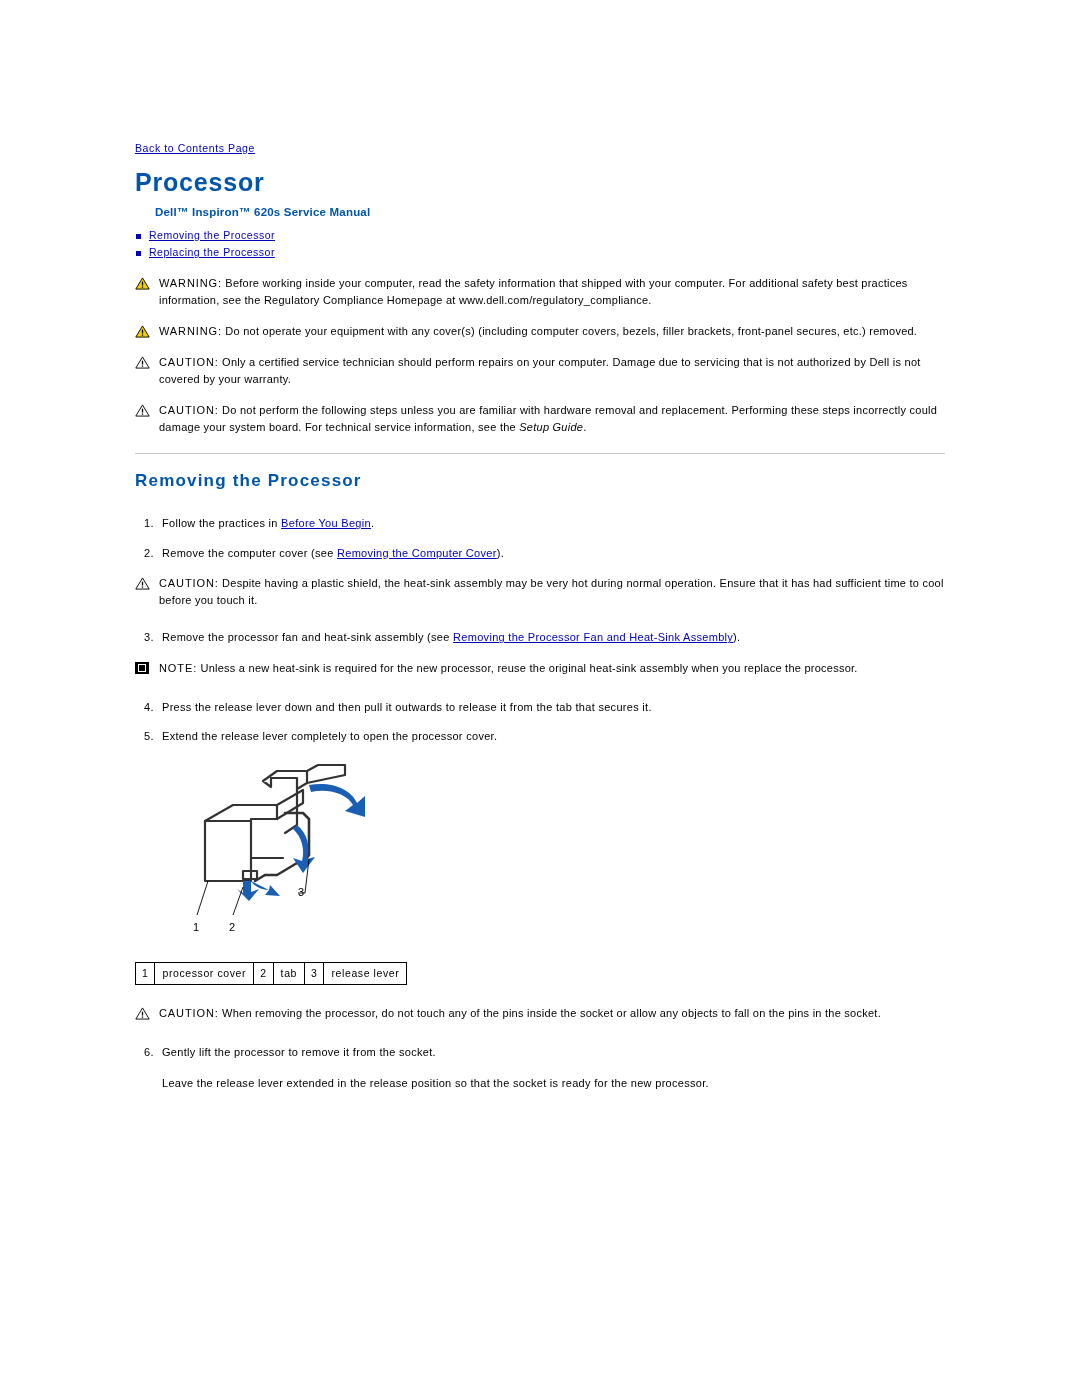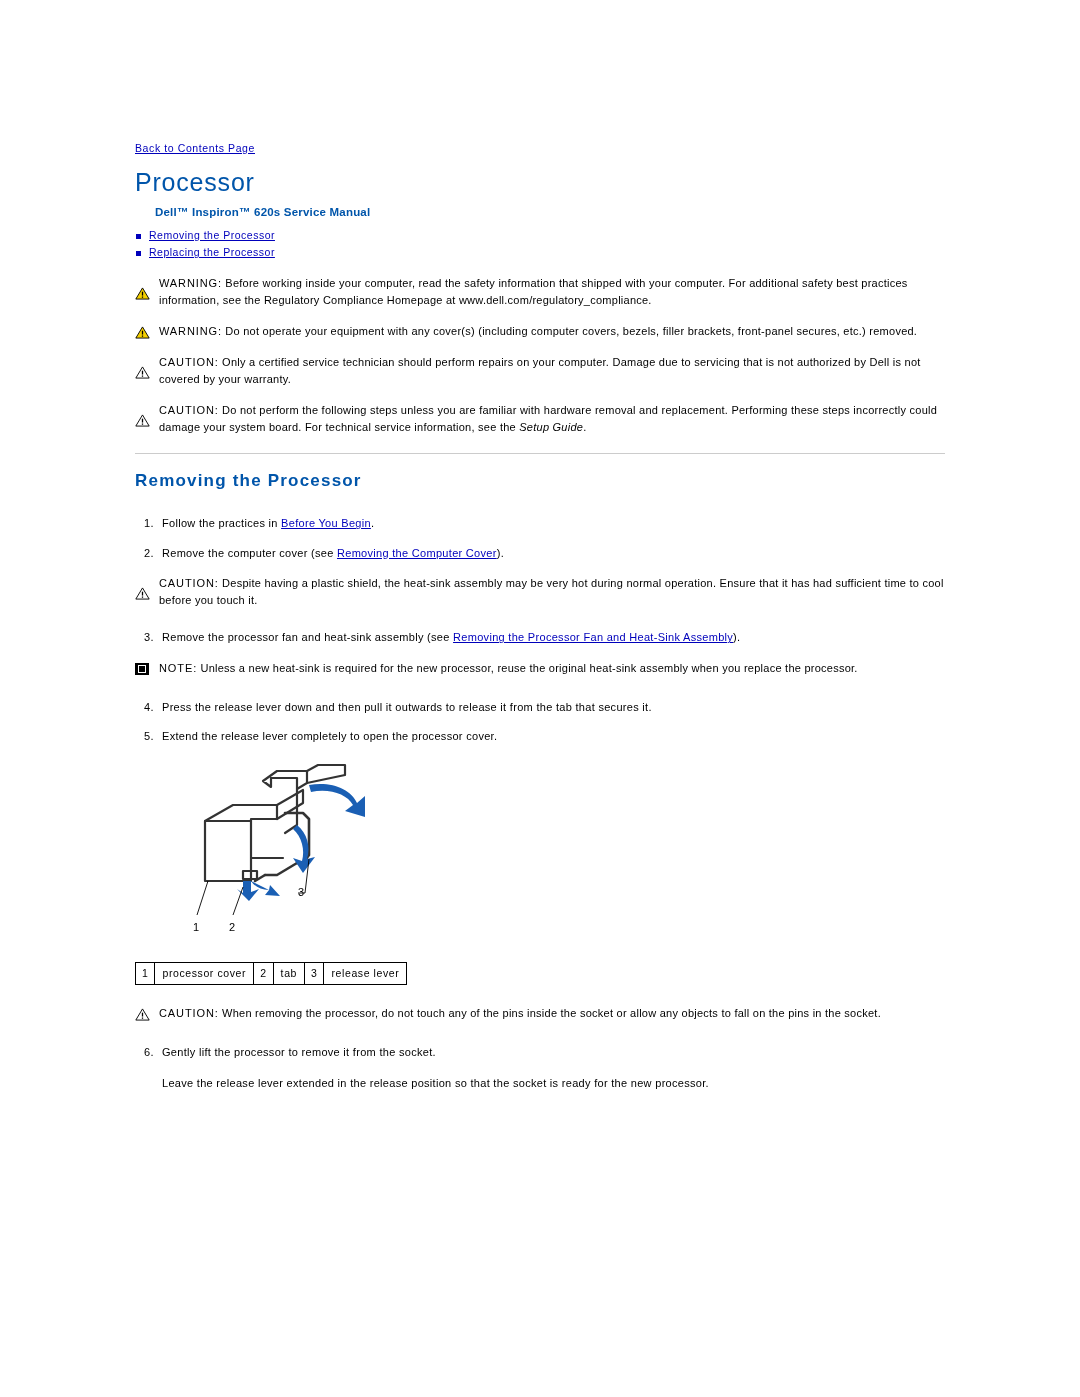--- a/index.html
+++ b/index.html
@@ -34,21 +34,21 @@
   }
   .backlink {
     font-size: 10.5px;
     letter-spacing: 0.6px;
     color: #0000bb;
     text-decoration: underline;
     display: inline-block;
   }
   h1.title {
     font-size: 25px;
-    font-weight: normal;
+    font-weight: bold;
     color: #0055aa;
     margin: 13px 0 0 0;
     letter-spacing: 0.8px;
     line-height: 1.1;
   }
   .subtitle {
     font-size: 11.5px;
     font-weight: bold;
     color: #0055aa;
     margin-top: 9px;
@@ -75,21 +75,21 @@
     top: 6px;
     width: 5px;
     height: 5px;
     background: #0000bb;
   }
   ul.toc a {
     color: #0000bb;
   }
   .notice {
     display: flex;
-    align-items: center;
+    align-items: flex-start;
     margin-top: 14px;
     font-size: 11px;
     line-height: 1.55;
     letter-spacing: 0.25px;
   }
   .notice .ico {
     flex: 0 0 auto;
     width: 15px;
     margin-right: 9px;
     margin-top: 2px;

